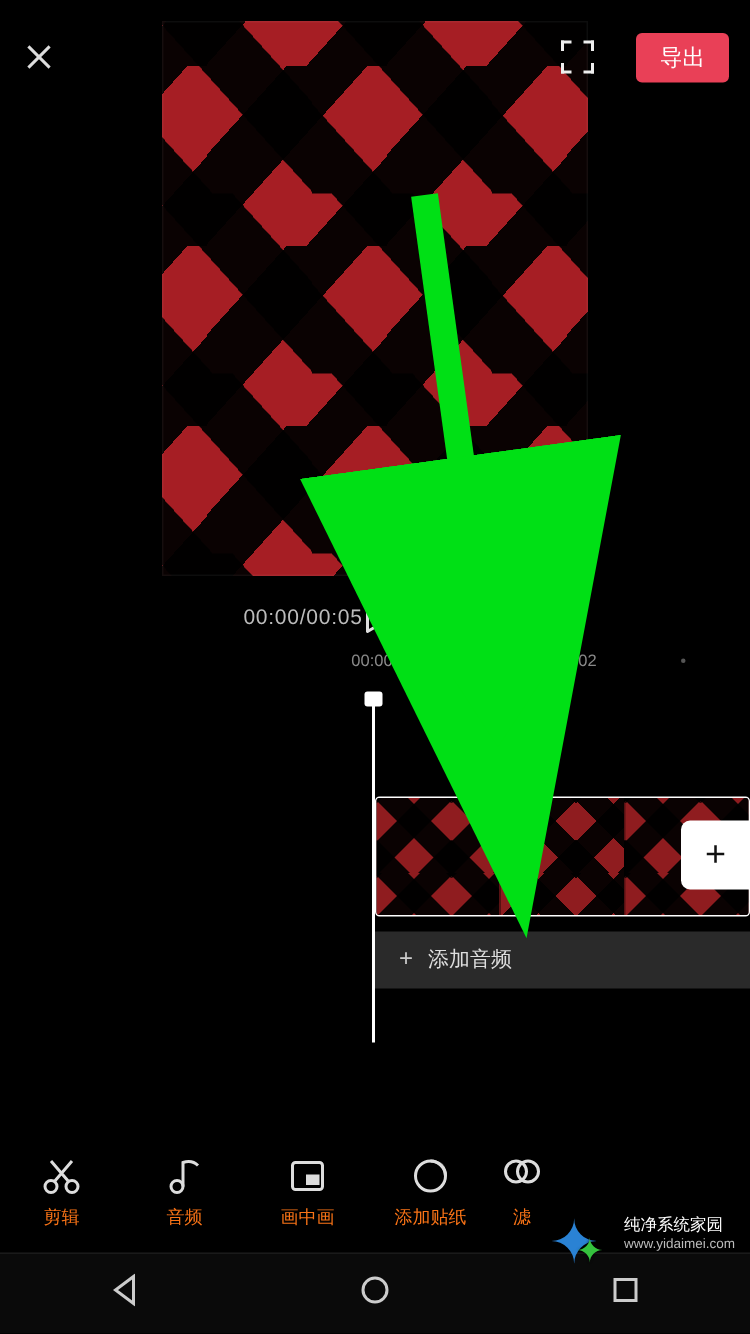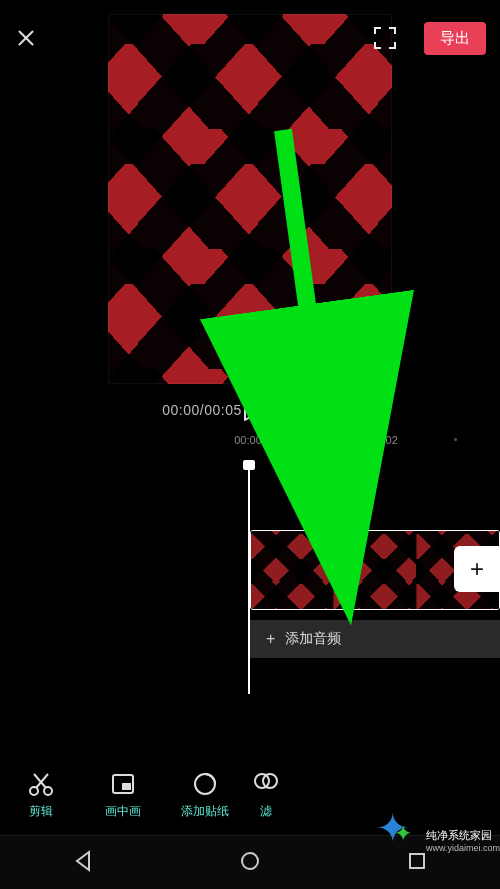--- a/index.html
+++ b/index.html
@@ -100,30 +100,30 @@
   }
   .audio-track .plus{ font-size:16px; color:#ccc;}
   .toolbar{
     position:absolute; left:0; right:0; bottom:58px; height:72px;
     display:flex; align-items:center;
   }
   .tool{
     width:82px; text-align:center; display:flex; flex-direction:column;
     align-items:center; gap:6px;
   }
-  .tool .tlabel{ font-size:12px; color:#5eead4;}
+  .tool .tlabel{ font-size:12px; color:#f97316;}
   .tool svg{flex-shrink:0;}
   .navbar{
     position:absolute; left:0; right:0; bottom:0; height:54px;
     background:#0a0a0a; display:flex; align-items:center; justify-content:space-around;
     border-top:1px solid #1a1a1a;
   }
   .arrow-annot{ position:absolute; pointer-events:none; z-index:50;}
   .watermark{
-    position:absolute; right:0; bottom:36px; display:flex; align-items:flex-end; gap:6px;
+    position:absolute; right:10px; bottom:36px; display:flex; align-items:flex-start; gap:6px;
     font-size:11px; color:#fff;
   }
   .star{
     width:44px;height:44px;position:relative; display:inline-block;
   }
   .star::before{content:'✦';position:absolute;font-size:40px;left:0;top:-4px;color:#2a82d4;}
   .star::after{content:'✦';position:absolute;font-size:22px;left:18px;top:12px;color:#35c23e;text-shadow:0 0 2px #000;}
   .wm-text small{display:block;font-size:9px;color:#bbb;}
 </style>
 </head>
@@ -210,20 +210,27 @@
   <div class="tool">
     <svg width="26" height="26" viewBox="0 0 26 26">
         <circle cx="6" cy="20" r="4" fill="none" stroke="#ddd" stroke-width="2"></circle>
         <circle cx="20" cy="20" r="4" fill="none" stroke="#ddd" stroke-width="2"></circle>
         <path d="M8 17 L20 3 M18 17 L6 3" stroke="#ddd" stroke-width="2"></path>
       </svg>
     <span class="tlabel">剪辑</span>
   </div>
   <div class="tool">
     <svg width="26" height="26" viewBox="0 0 26 26">
+        <circle cx="8" cy="20" r="4" fill="none" stroke="#ddd" stroke-width="2"></circle>
+        <path d="M12 20 L12 4 Q18 2 22 6" fill="none" stroke="#ddd" stroke-width="2"></path>
+      </svg>
+    <span class="tlabel">音频</span>
+  </div>
+  <div class="tool">
+    <svg width="26" height="26" viewBox="0 0 26 26">
         <rect x="3" y="4" width="20" height="18" rx="2" fill="none" stroke="#ddd" stroke-width="2"></rect>
         <rect x="12" y="12" width="9" height="7" fill="#ddd"></rect>
       </svg>
     <span class="tlabel">画中画</span>
   </div>
   <div class="tool">
     <svg width="26" height="26" viewBox="0 0 26 26">
         <circle cx="13" cy="13" r="10" fill="none" stroke="#ddd" stroke-width="2"></circle>
         <path d="M13 3 A10 10 0 0 1 23 13" fill="none" stroke="#ddd" stroke-width="2"></path>
         <path d="M17 3 A6 6 0 0 1 23 9" fill="#ddd" opacity=".3"></path>

